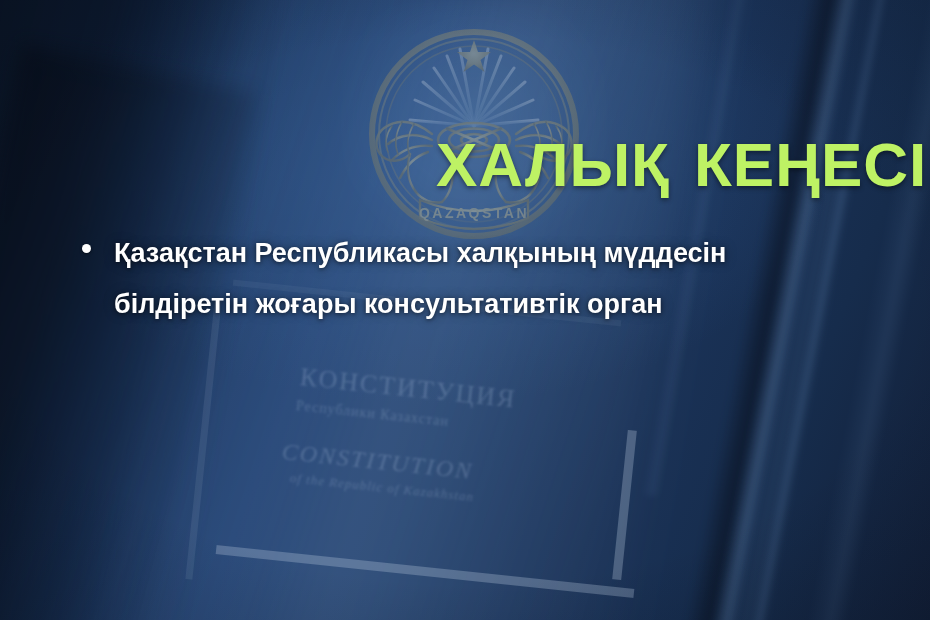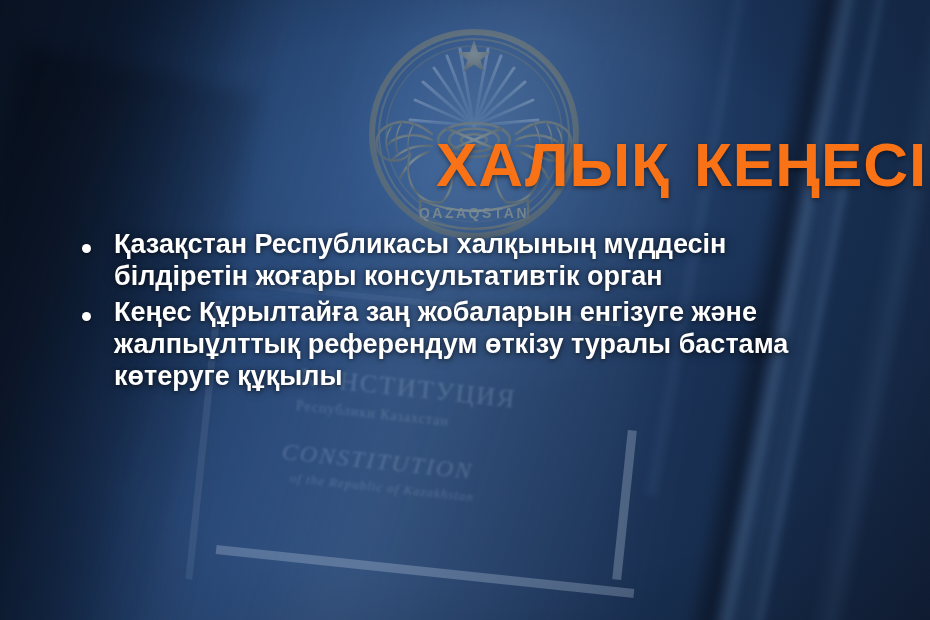--- a/index.html
+++ b/index.html
@@ -127,21 +127,21 @@
   .fl-left-v  { left: 200px; top: 300px; width: 7px;  height: 280px; transform: rotate(6deg); opacity: .35; }
   .fl-top-faint { left: 232px; top: 300px; width: 390px; height: 6px; transform: rotate(6deg); opacity: .22; }
 
   
   .title {
     position: absolute;
     left: 436px; top: 92px;
     font-size: 62px;
     line-height: 1;
     font-weight: 700;
-    color: #f97316;
+    color: #bef264;
     letter-spacing: 1px;
     white-space: nowrap;
     text-shadow: 0 2px 5px rgba(0,0,0,0.45);
   }
   .title .gap { display: inline-block; width: 24px; }
 
   
   .bullets {
     position: absolute;
     left: 66px; top: 228px;
@@ -149,21 +149,21 @@
     margin: 0;
     padding: 0;
     list-style: none;
   }
   .bullet-item {
     position: relative;
     padding-left: 48px;
     margin: 0 0 4px 0;
     color: #ffffff;
     font-size: 27px;
-    line-height: 32px;
+    line-height: 51px;
     font-weight: 700;
     text-shadow: 0 1px 4px rgba(0,0,0,0.55), 0 0 12px rgba(0,0,0,0.35);
   }
   .bullet-item .dot {
     position: absolute;
     left: 16px;
     top: 16px;
     width: 9px;
     height: 9px;
     border-radius: 50%;
@@ -284,19 +284,15 @@
 
   <h1 class="title">
     <span>ХАЛЫҚ</span><span class="gap"></span><span>КЕҢЕСІ</span>
   </h1>
 
   <ul class="bullets">
     <li class="bullet-item">
       <span class="dot"></span>
       <span class="bullet-text">Қазақстан Республикасы халқының мүддесін білдіретін жоғары консультативтік орган</span>
     </li>
-    <li class="bullet-item">
-      <span class="dot"></span>
-      <span class="bullet-text">Кеңес Құрылтайға заң жобаларын енгізуге және жалпыұлттық референдум өткізу туралы бастама көтеруге құқылы</span>
-    </li>
   </ul>
 
 </div>
 
 </body></html>

